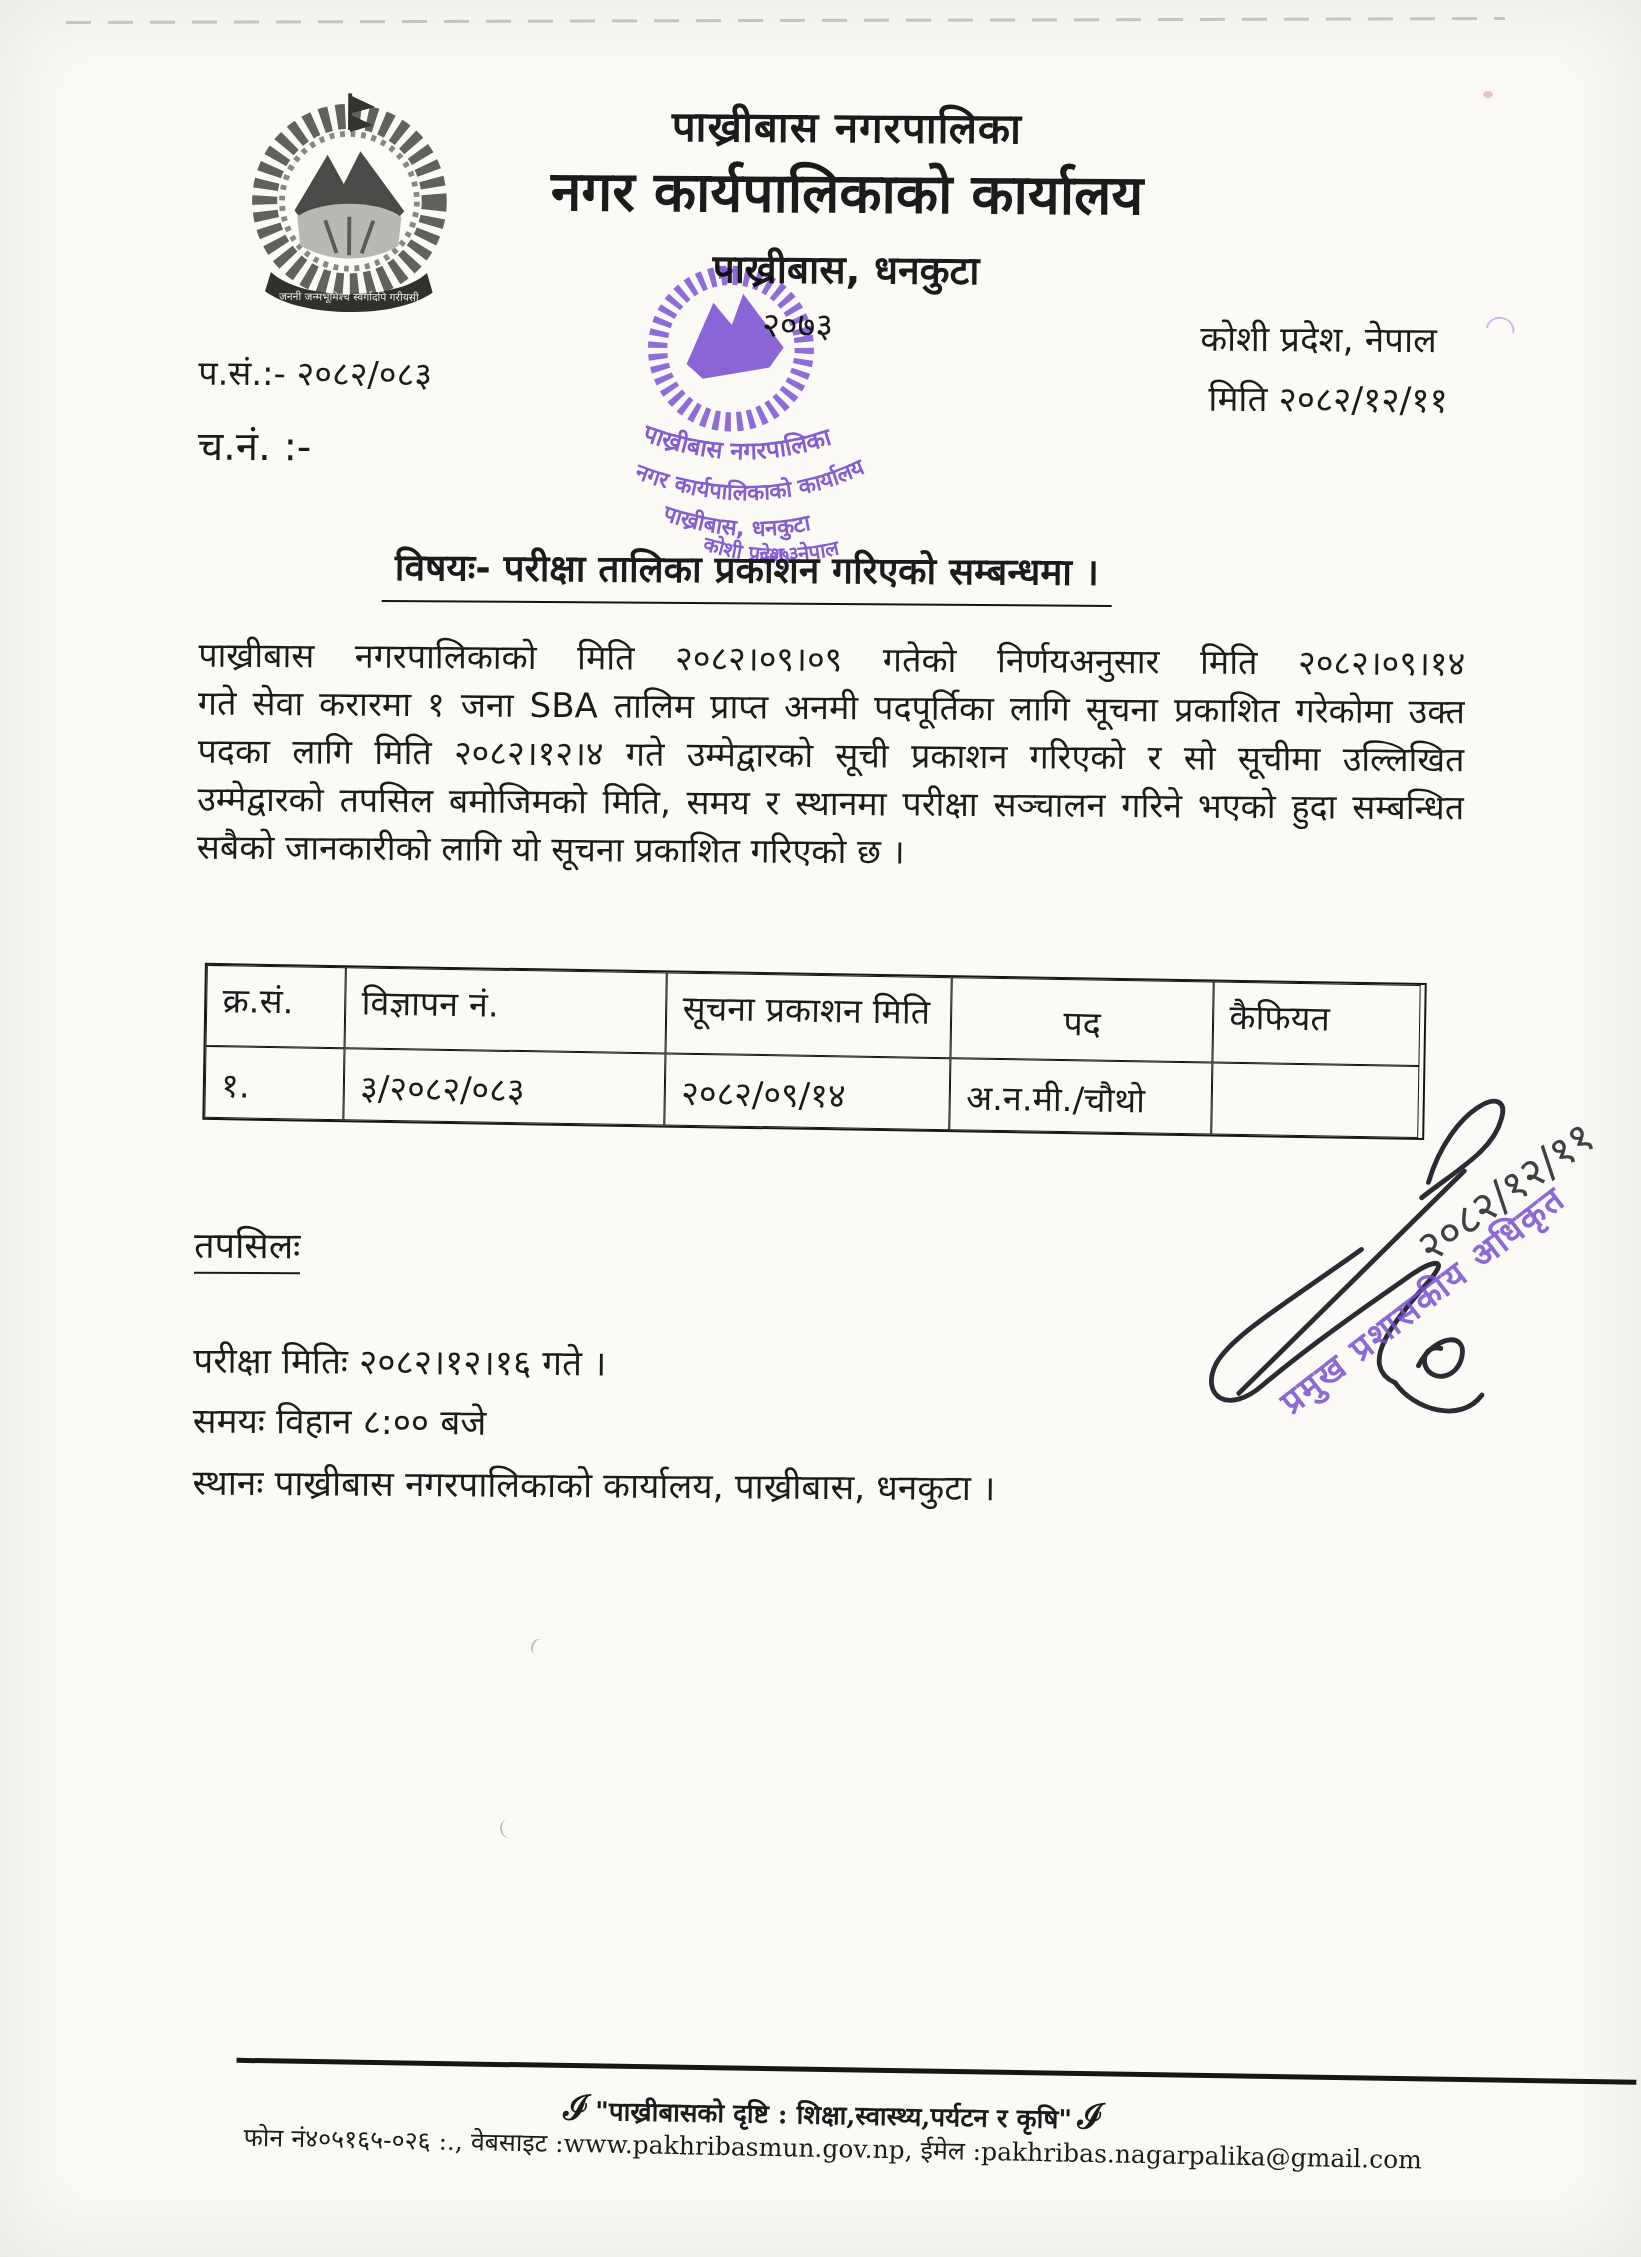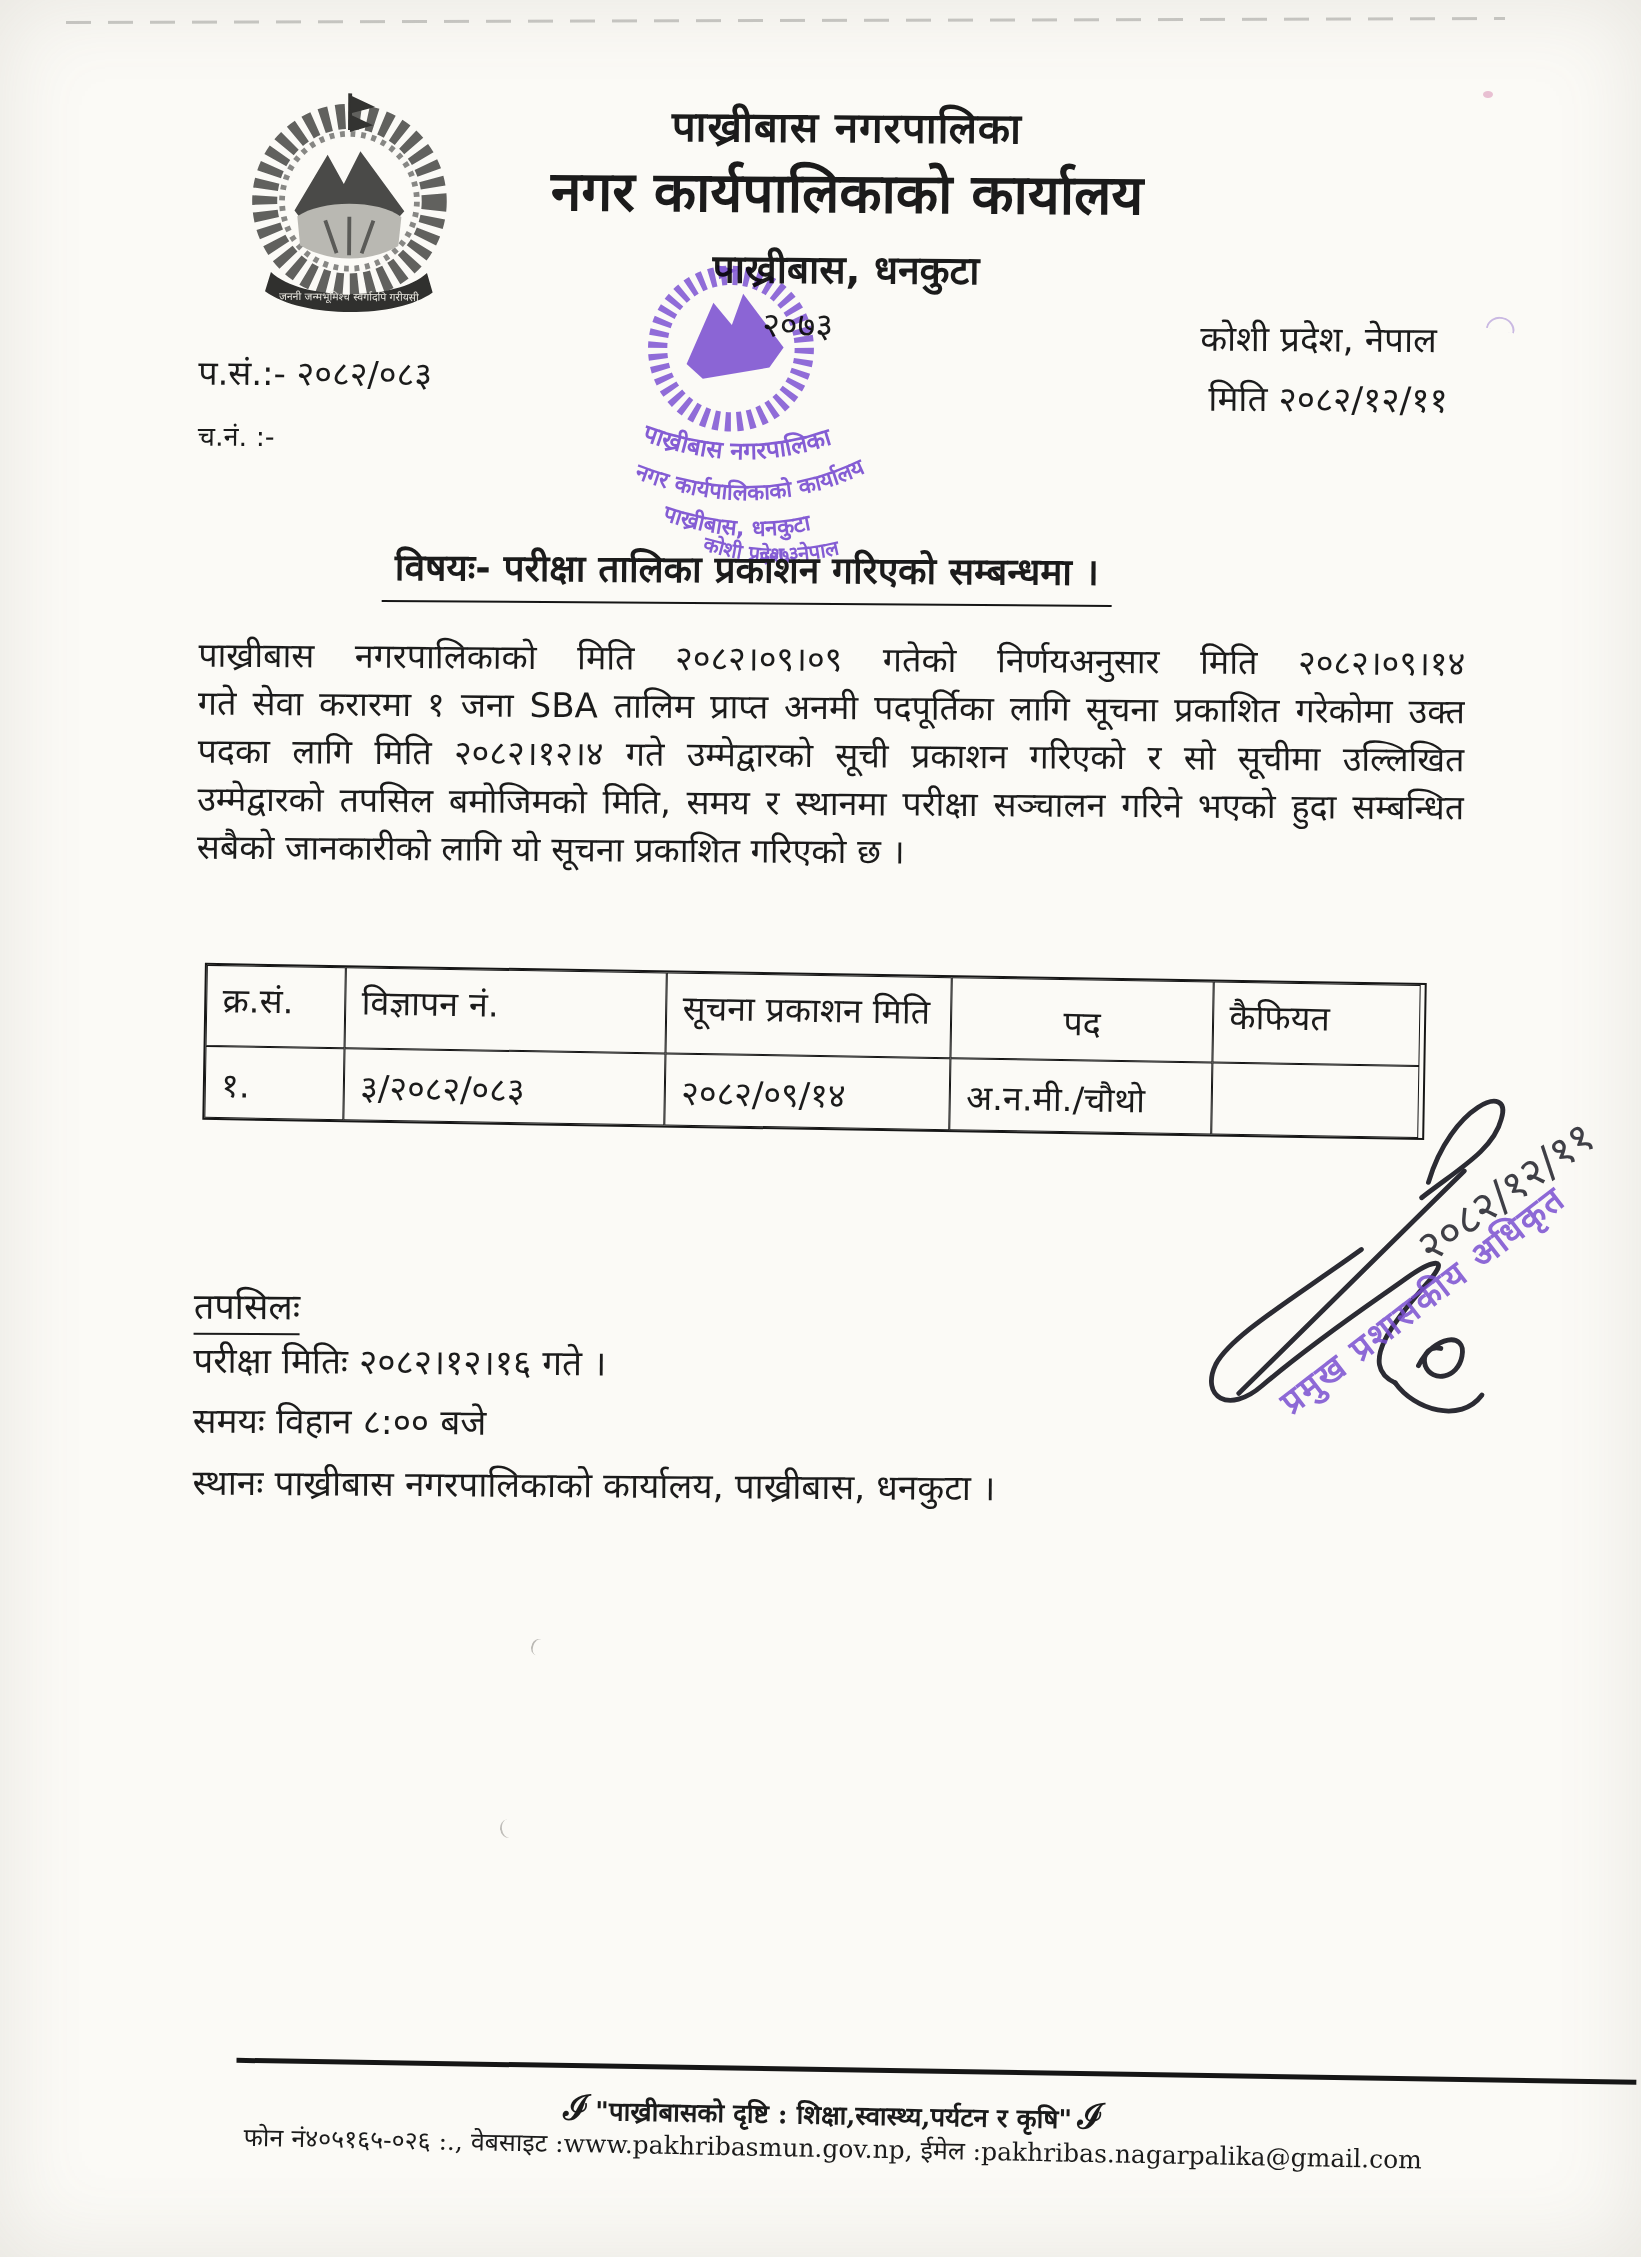--- a/index.html
+++ b/index.html
@@ -11,41 +11,41 @@
   }
   .content{position:absolute;inset:0;transform:rotate(.4deg);}
   .abs{position:absolute;}
   .ctr{text-align:center;}
   
   .h-muni{left:502px;top:97px;width:676px;font-size:42px;font-weight:bold;letter-spacing:1px;}
   .h-office{left:406px;top:153px;width:869px;font-size:55px;font-weight:bold;}
   .h-addr{left:502px;top:241px;width:676px;font-size:39px;font-weight:bold;}
   .h-year{left:541px;top:301px;width:502px;font-size:34px;}
   .h-ref1{left:193px;top:353px;font-size:34px;}
-  .h-ref2{left:193px;top:421px;font-size:27px;}
+  .h-ref2{left:193px;top:421px;font-size:40px;}
   .h-prov{left:1120px;top:311px;width:386px;font-size:35px;text-align:center;}
   .h-date{left:1120px;top:371px;width:406px;font-size:35px;text-align:center;}
   
   .subject{left:328px;top:543px;width:830px;text-align:center;font-size:37px;font-weight:bold;}
   .subject span{display:inline-block;border-bottom:2.9px solid #151515;padding:0 13.5px 8.7px;}
   
   .bodytxt{left:195px;top:635px;width:1267px;font-size:34px;line-height:48px;}
   .bline{text-align:justify;text-align-last:justify;height:48px;overflow:hidden;}
   .bline.last{text-align:left;text-align-last:left;}
   
   .vtable{left:203px;top:973px;width:1218px;transform:rotate(.55deg);
     border:2.9px solid #161616;border-collapse:collapse;display:grid;
     grid-template-columns:139px 321px 285px 262px 207px;background:transparent;}
   .vtable .cell{border:1.9px solid #161616;font-size:34px;padding:9.7px 5.8px 5.8px 15.4px;
     display:flex;align-items:flex-start;}
   .vtable .hd{height:64px;}
   .vtable .dt{height:54px;align-items:center;}
   .vtable .cc{justify-content:center;align-items:center;padding-left:5.8px;}
   
-  .tapasil{left:195px;top:1285px;font-size:36px;}
+  .tapasil{left:195px;top:1224px;font-size:36px;}
   .tapasil span{border-bottom:2.9px solid #1b1b1b;padding-bottom:5.8px;}
   .d1{left:195px;top:1340px;font-size:35px;}
   .d2{left:195px;top:1400px;font-size:35px;}
   .d3{left:195px;top:1462px;font-size:35px;}
   
   .sig{left:1173px;top:1070px;width:473px;height:415px;}
   .offstamp{left:1286px;top:1379px;font-size:34px;font-weight:bold;color:#7a4fd1;
     transform:rotate(-38deg);transform-origin:left center;opacity:.85;white-space:nowrap;
     letter-spacing:1.9px;}
   

